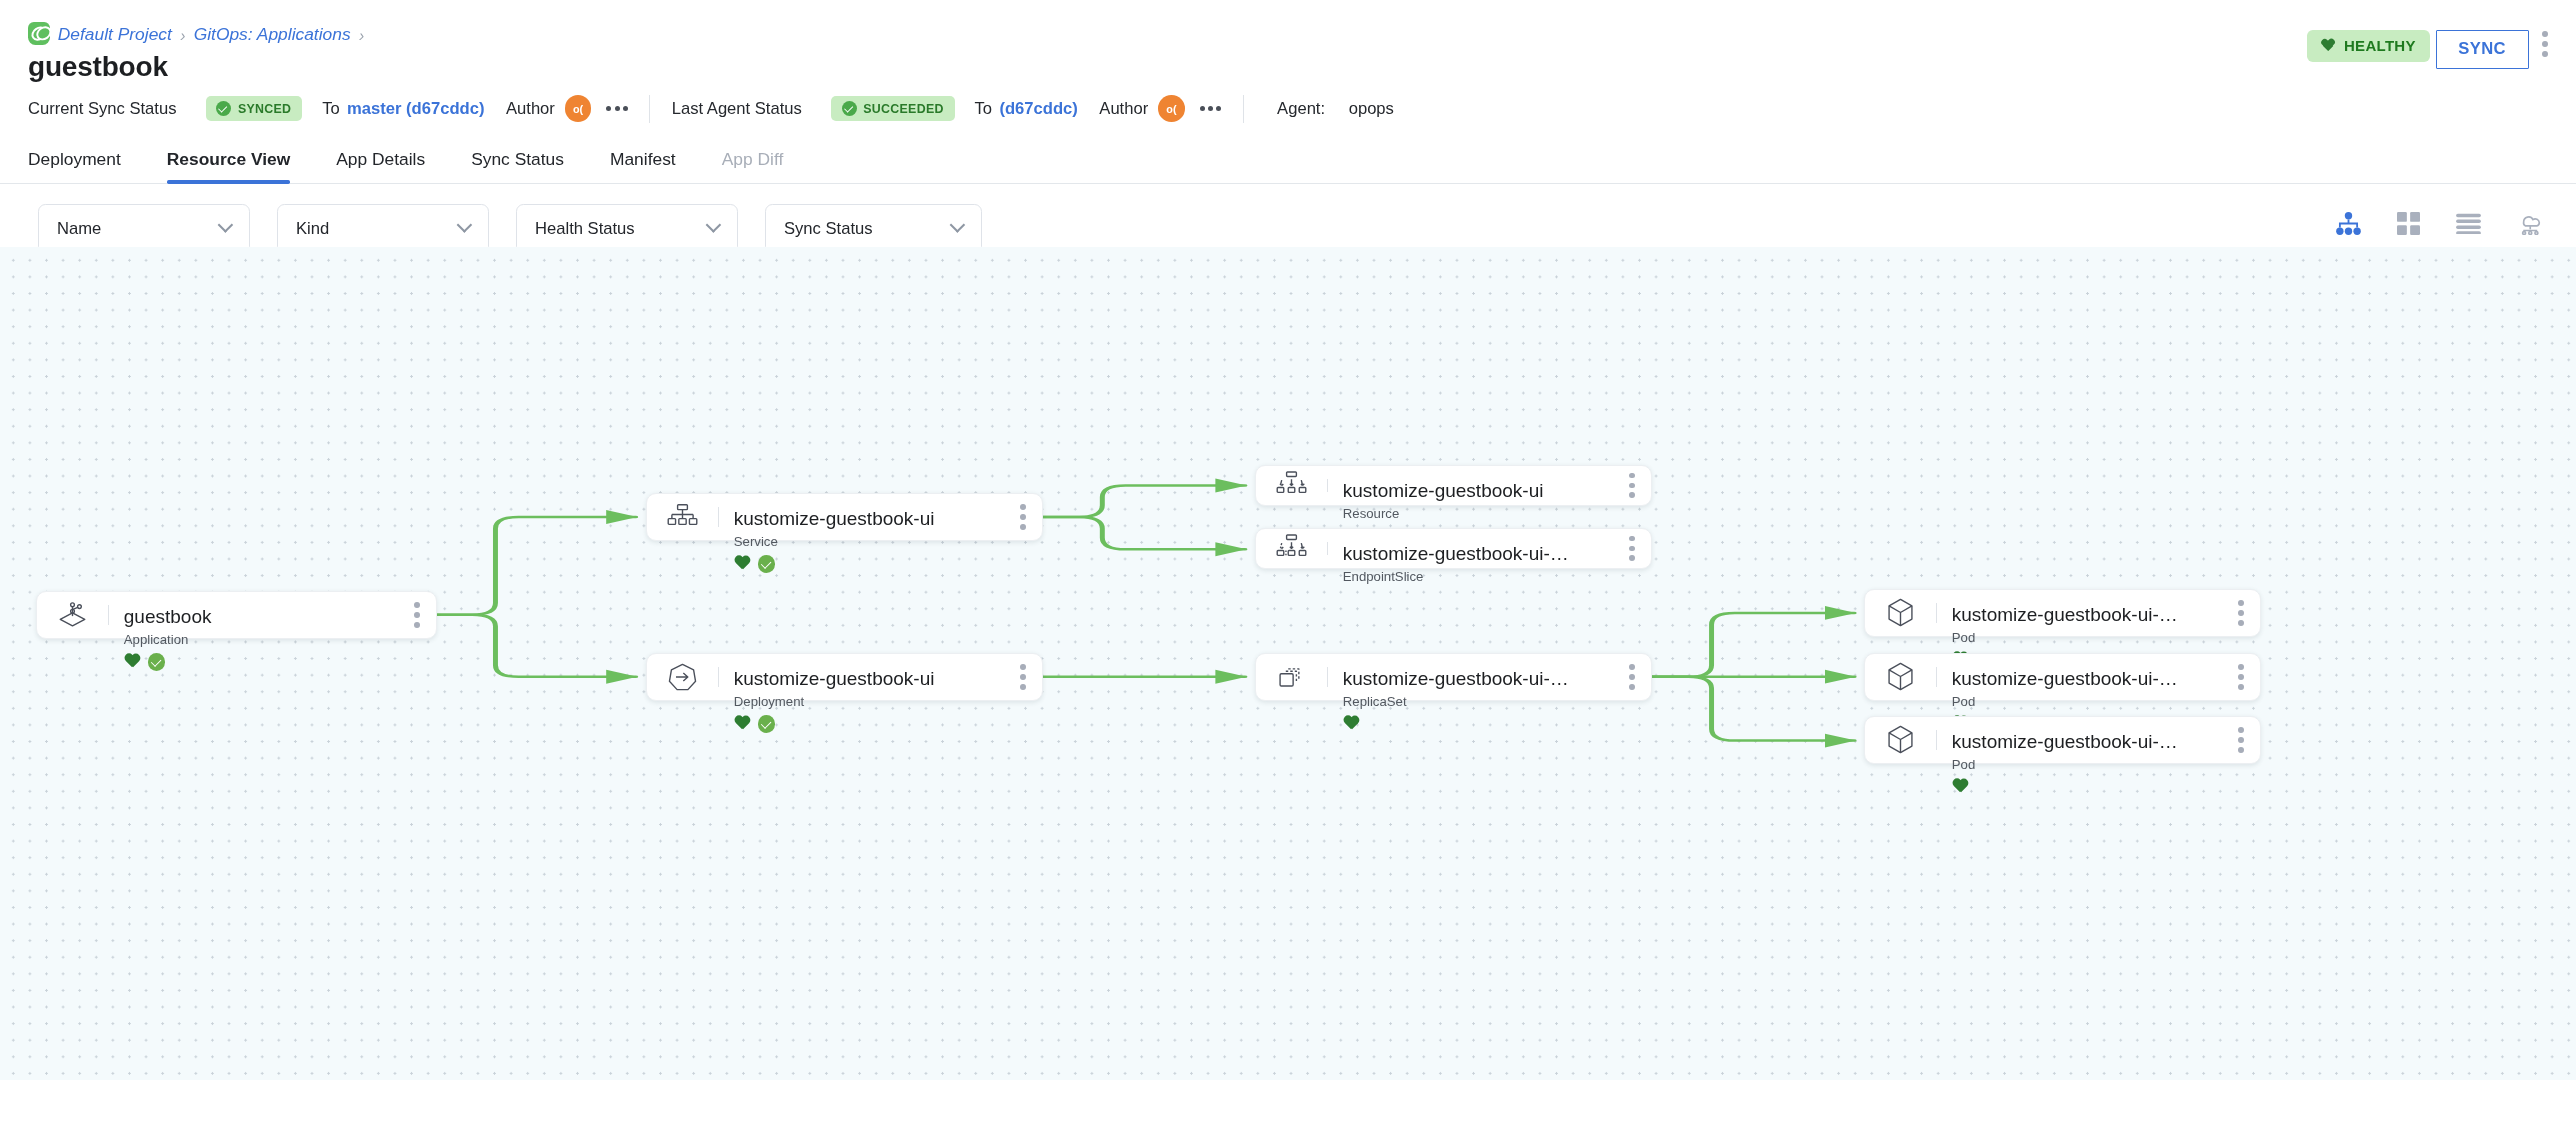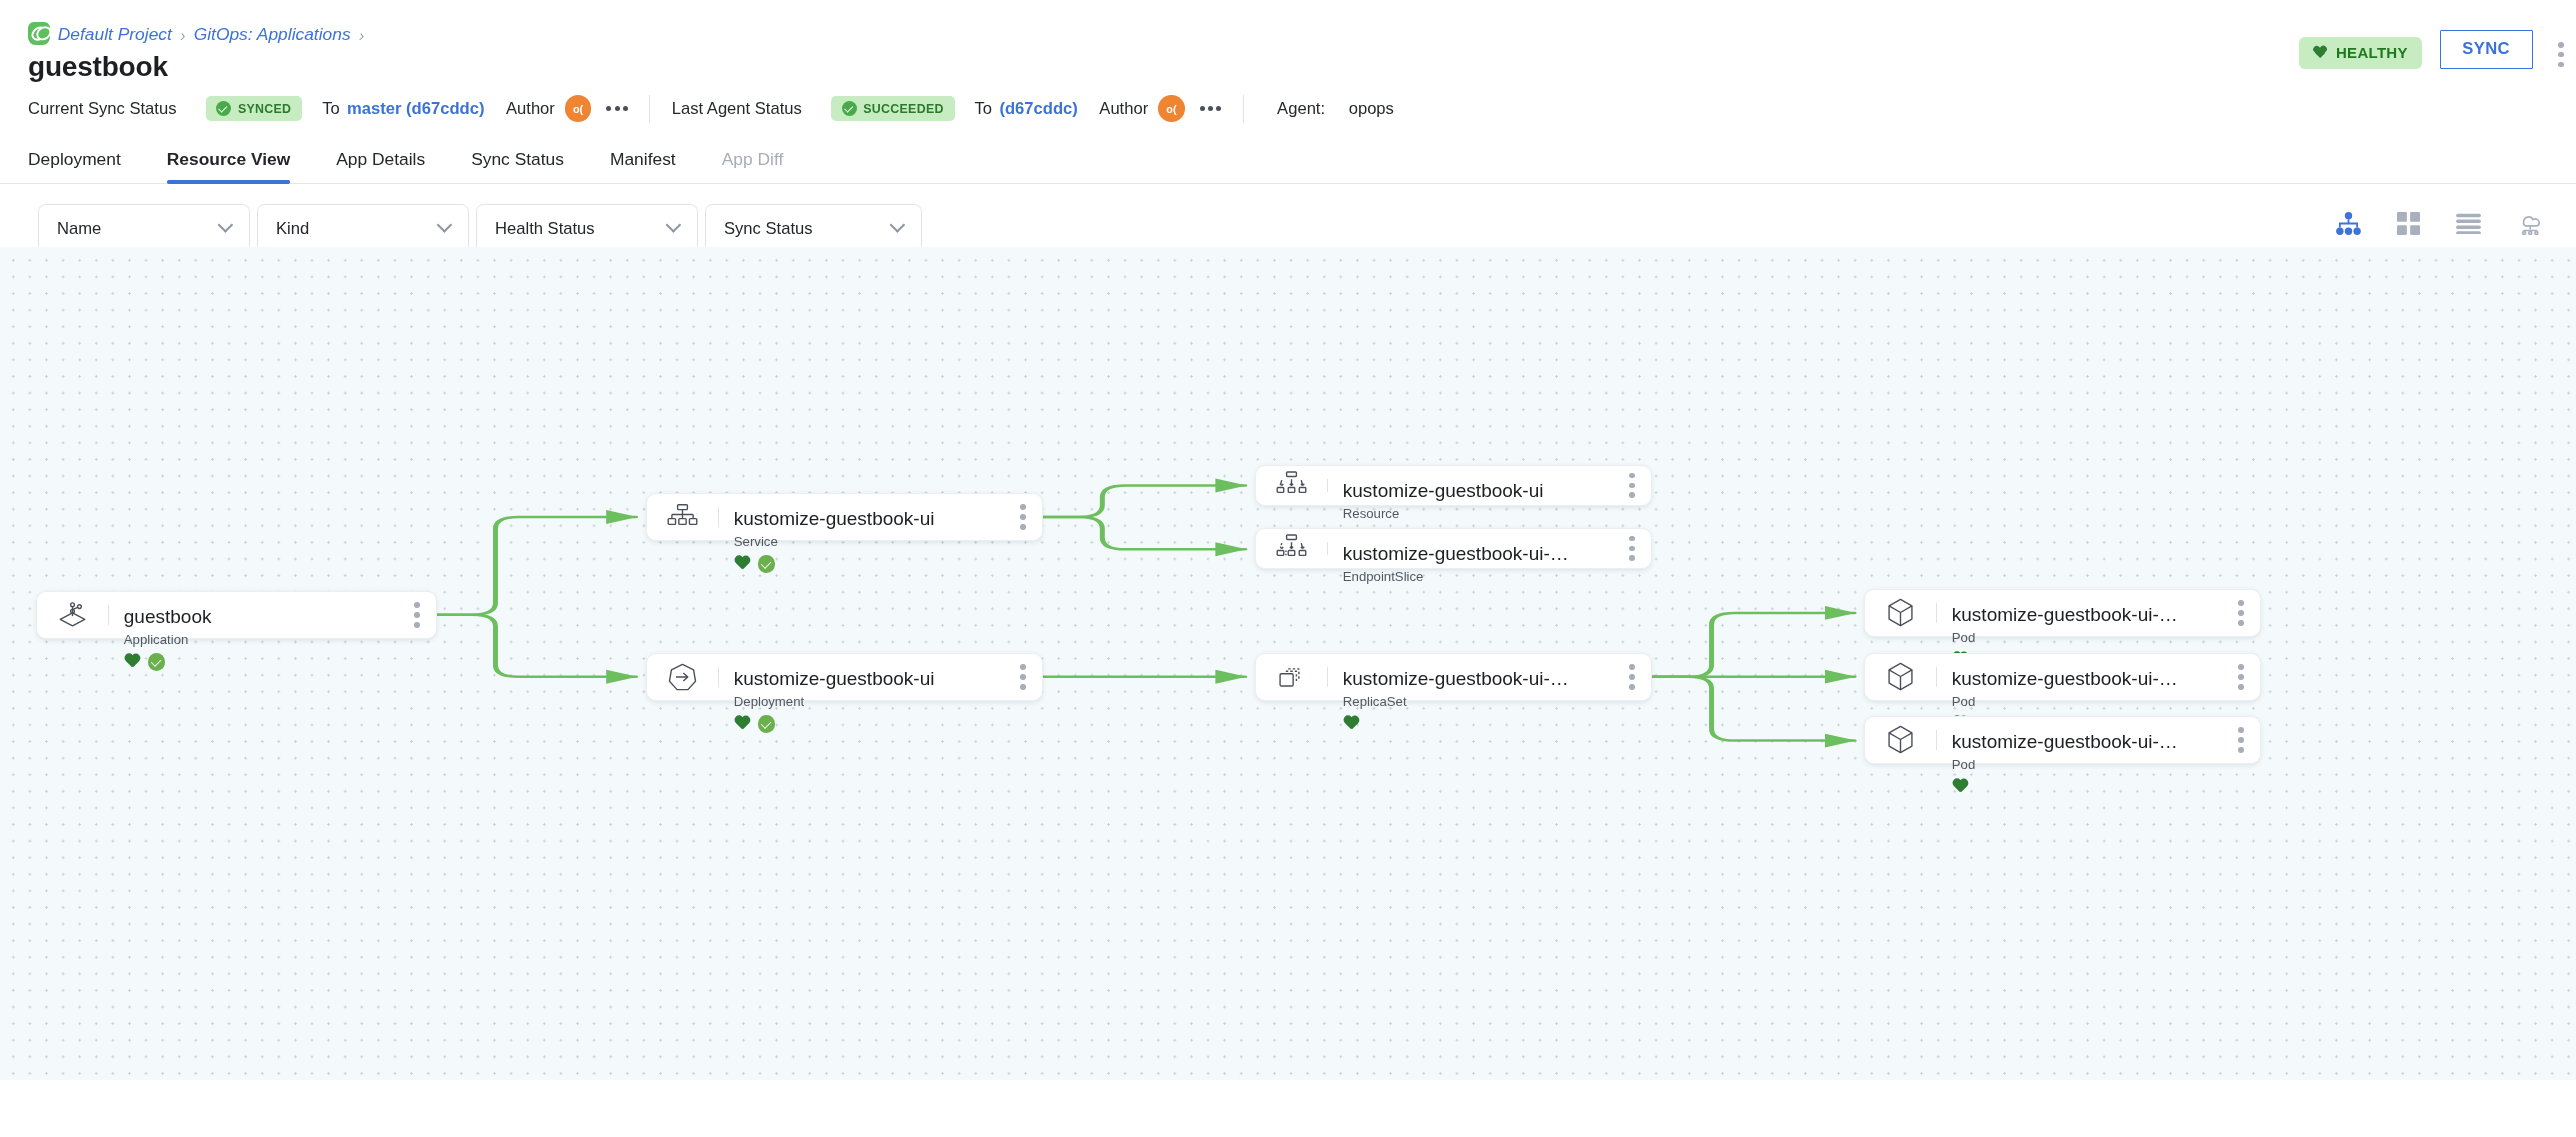--- a/index.html
+++ b/index.html
@@ -31,22 +31,22 @@
     transform: rotate(-35deg) translate(4.1px, 2.5px);
     background: #5fbf5f;
   }
   .bc-link { color: #3b73d8; font-size: 17.4px; text-decoration: none; white-space: nowrap; }
   .bc-sep { color: #9aa2ad; font-size: 15.7px; }
 
   .title-row { display: flex; align-items: center; margin-top: 6.6px; }
   .page-title { font-size: 28px; font-weight: bold; color: #1d1f22; letter-spacing: -0.2px; }
 
   .header-actions {
-    position: absolute; right: 4px; top: 30px;
-    display: flex; align-items: flex-end; gap: 18px;
+    position: absolute; right: 20px; top: 30px;
+    display: flex; align-items: flex-start; gap: 6px;
   }
   .health-badge {
     background: #c8ecc1; color: #1f7a1f;
     border-radius: 5.8px; padding: 7.4px 14px;
     font-size: 15px; font-weight: bold; letter-spacing: 0.3px;
     display: flex; align-items: center; gap: 9px;
   }
   .heart {
     display: inline-block; width: 14px; height: 13.2px; position: relative; flex: none;
   }
@@ -122,21 +122,21 @@
   .tab.active::after {
     content: ""; position: absolute; left: 23px; right: 23px; bottom: -0.8px;
     height: 3.3px; background: #3b73d8; border-radius: 1.7px;
   }
   .tab.disabled { color: #a8aeb8; }
 
   
   .toolbar {
     position: relative; padding: 20px 0 0 0; height: 63px;
   }
-  .filters { display: flex; gap: 7px; padding-left: 38px; text-align: right; }
+  .filters { display: flex; gap: 27px; padding-left: 38px; text-align: right; }
   .filter {
     min-width: 212px; height: 50px; background: #fff;
     border: 0.8px solid #dfe3e9; border-radius: 7.4px;
     display: flex; align-items: center; justify-content: space-between;
     padding: 0 18px; font-size: 16.6px; color: #23262b; cursor: pointer;
   }
   .filter:nth-child(3) { min-width: 222px; }
   .filter:nth-child(4) { min-width: 217px; }
   .chev {
     width: 10.8px; height: 10.8px; border: solid #8e97a3;

